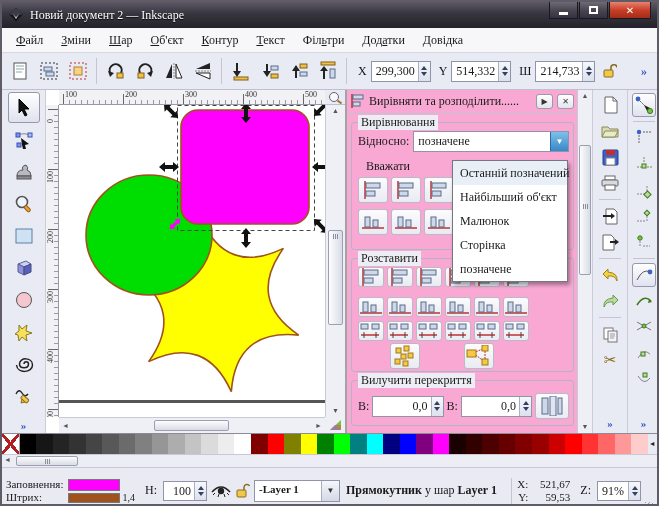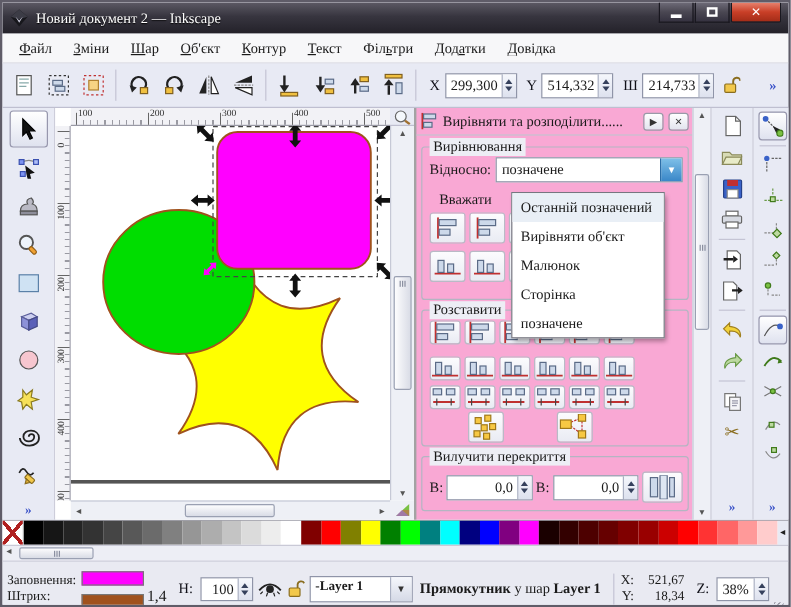--- a/index.html
+++ b/index.html
@@ -92,21 +92,21 @@
   .combo{flex:1;display:flex;align-items:stretch;background:#fff;border:1px solid #8f94a8;height:21px;}
   .combo-val{flex:1;padding:2px 4px;white-space:nowrap;overflow:hidden;}
   .combo-btn{width:18px;display:flex;align-items:center;justify-content:center;
              background:linear-gradient(#7ec0e8,#3a87c8);color:#fff;font-size:8px;border-left:1px solid #2c6ea8;}
   .combo-btn.gray{background:linear-gradient(#f5f7fc,#d5d9e6);color:#333;border-left:1px solid #aab0c2;}
   .treat-label{position:absolute;left:14px;top:36px;font-size:12px;}
   .btnrow{position:absolute;display:flex;gap:3px;}
   .abtn{width:30px;height:26px;border:1px solid #b9bac6;border-radius:3px;background:linear-gradient(#fcfcfe,#e9ebf3);
         display:flex;align-items:center;justify-content:center;}
   .abtn.sm{width:26px;height:20px;}
-  .popup{position:absolute;left:79px;top:70px;width:128px;background:#fff;border:1px solid #767680;
+  .popup{position:absolute;left:105px;top:70px;width:116px;background:#fff;border:1px solid #767680;
          box-shadow:2px 3px 4px rgba(0,0,0,.35);z-index:9;}
   .popup-item{height:24px;line-height:24px;padding:0 7px;font-size:12px;white-space:nowrap;}
   .popup-item.hl{background:#e9eff6;}
   
   .dockscroll{position:absolute;left:575px;top:0;width:15px;height:100%;background:#eef0f6;
               border-left:1px solid #c6c9d6;}
   .dockthumb{position:absolute;left:1px;top:55px;width:12px;height:130px;background:linear-gradient(90deg,#fdfdfe,#d9dce6);
              border:1px solid #9aa0b2;border-radius:2px;}
   .cmdbar{position:absolute;left:590px;top:0;width:35px;height:100%;background:#e8eaf4;
           border-left:1px solid #cdcdda;display:flex;flex-direction:column;align-items:center;padding-top:3px;gap:2px;}
@@ -128,21 +128,21 @@
             border:1px solid #9aa0b2;border-radius:2px;display:flex;align-items:center;justify-content:center;gap:1px;}
   .palthumb b{width:1px;height:5px;background:#8a8fa0;}
   
   .statusbar{height:46px;background:#e9eaf2;border-top:1px solid #c9c9d6;display:flex;align-items:center;
              padding:0 4px;gap:4px;font-size:11px;}
   .fs-labels{display:flex;flex-direction:column;justify-content:center;line-height:13px;flex:none;}
   .fs-swatches{display:flex;flex-direction:column;gap:1px;flex:none;}
   .swatch{width:52px;height:12px;border:1px solid #777;}
   .stroke-row{display:flex;align-items:flex-end;gap:3px;}
   .swatch.stroke{height:10px;}
-  .sw-width{font-size:13px;}
+  .sw-width{font-size:10px;}
   .layer-combo{width:86px;height:22px;flex:none;}
   .sb-msg{flex:1;font-size:12px;white-space:nowrap;overflow:hidden;padding-left:2px;}
   .xy-block{display:flex;flex-direction:column;line-height:13px;font-size:11px;text-align:right;flex:none;
             border-left:1px solid #c4c4d4;padding-left:5px;}
   .xy-row{display:flex;gap:4px;justify-content:flex-end;}
   .xy-row .vv{min-width:38px;text-align:right;}
   .grip{width:8px;height:8px;align-self:flex-end;margin-bottom:3px;
         background:repeating-linear-gradient(135deg,#9a9aa6 0 1px,transparent 1px 3px);flex:none;}
   .eye-lock{display:flex;gap:5px;align-items:center;flex:none;}
 </style>
@@ -747,21 +747,21 @@
               <rect x="2" y="2" width="6" height="16" fill="#cdd9ea" stroke="#5b6b87"></rect>
               <rect x="10" y="0" width="6" height="20" fill="#dde6f2" stroke="#5b6b87"></rect>
               <rect x="18" y="2" width="4" height="16" fill="#cdd9ea" stroke="#5b6b87"></rect>
             </svg>
             </span>
         </div>
       </div>
 
       <div class="popup" id="popup">
           <div class="popup-item hl">Останній позначений</div>
-          <div class="popup-item">Вирівняти об'єкт</div>
+          <div class="popup-item">Найбільший об'єкт</div>
           <div class="popup-item">Малюнок</div>
           <div class="popup-item">Сторінка</div>
           <div class="popup-item">позначене</div>
         </div>
     </div>
 
     <div class="dockscroll">
       <span class="scroll-arrow" style="top:2px">▲</span>
       <div class="dockthumb">
           <div class="grip-lines" style="padding-top:58px">
@@ -1009,26 +1009,26 @@
     <span class="sb-msg">
       <b>Прямокутник</b><span> у шар </span><b>Layer 1</b>
     </span>
     <span class="xy-block">
       <span class="xy-row">
           <span>X:</span>
           <span class="vv">521,67</span>
         </span>
       <span class="xy-row">
           <span>Y:</span>
-          <span class="vv">18,34</span>
+          <span class="vv">59,53</span>
         </span>
     </span>
     <span class="fieldlab">Z:</span>
     <span class="spinbox" style="height:20px">
-      <span class="spin-val narrow" style="text-align:center">38%</span>
+      <span class="spin-val narrow" style="text-align:center">91%</span>
       <span class="spn">
           <i class="up"></i>
           <i class="dn"></i>
         </span>
     </span>
     <span class="grip"></span>
   </div>
 </div>
 
 </body></html>

